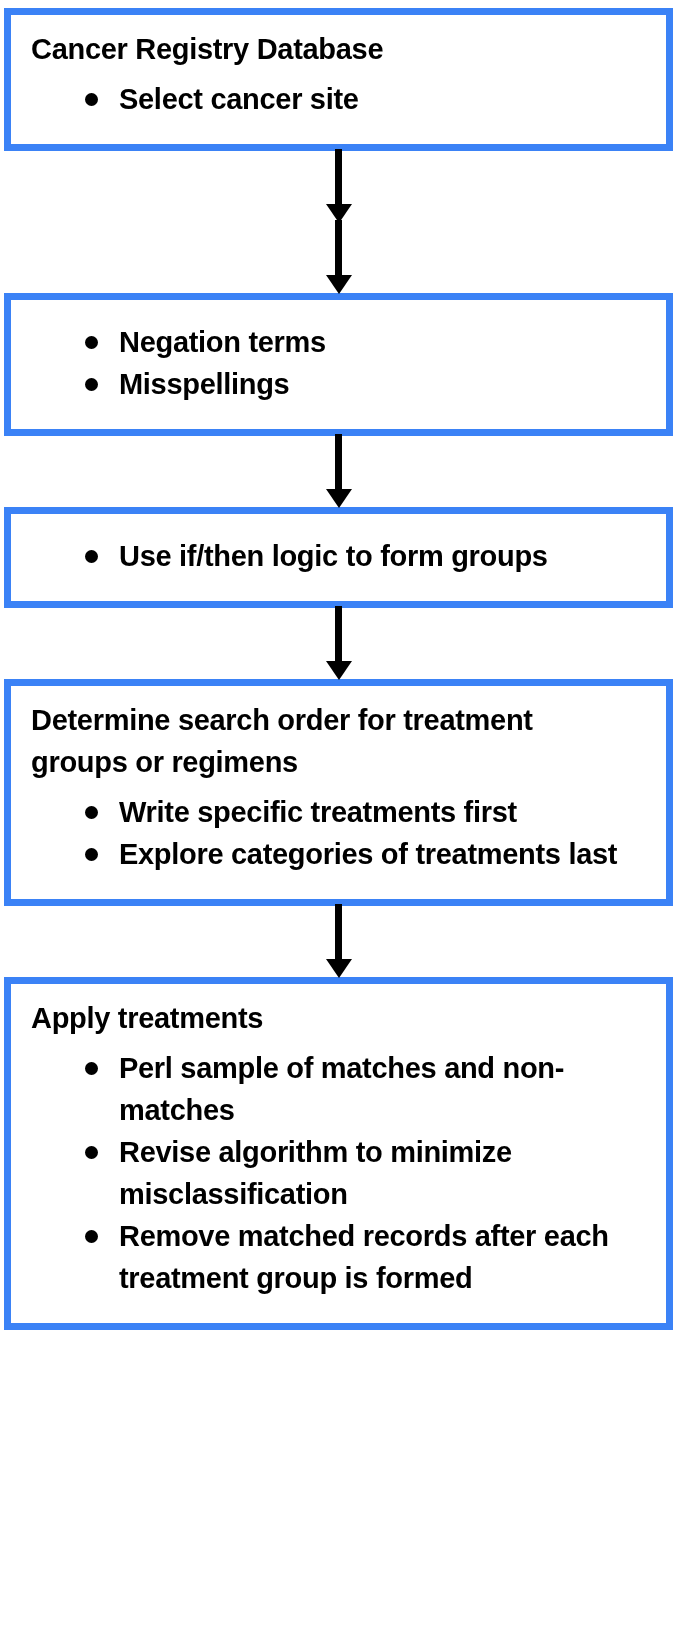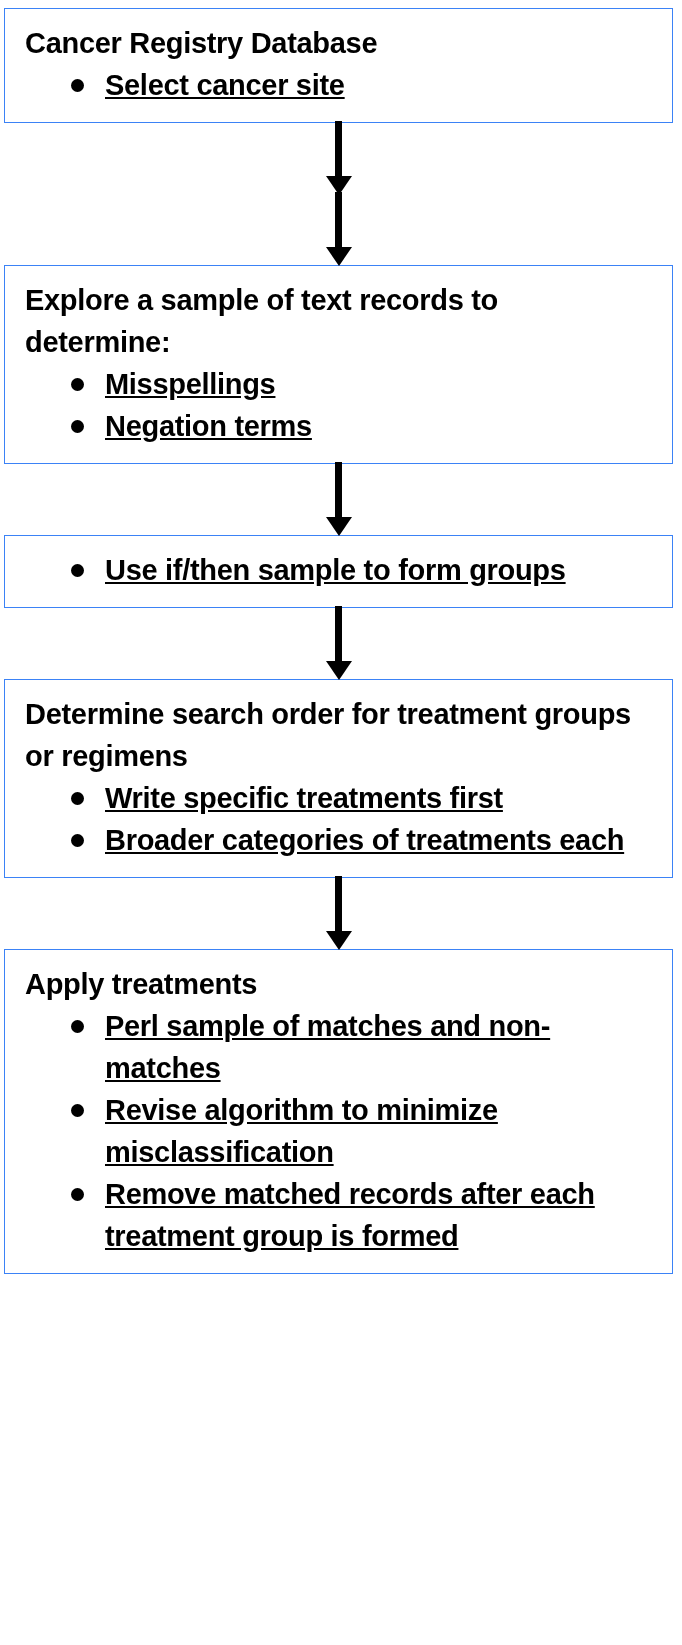--- a/index.html
+++ b/index.html
@@ -16,32 +16,31 @@
     line-height: 42px;
     letter-spacing: -0.3px;
   }
   .flow {
     padding: 8px 0 10px 4px;
     width: 678px;
   }
   .box {
     box-sizing: border-box;
     width: 669px;
-    border: 1px solid #3b82f6;
+    border: 7px solid #3b82f6;
     background: #ffffff;
     padding: 13px 35px 16px 20px;
   }
   .box-title {
     margin: 0;
   }
   ul.bullets {
-    margin: 0;
+    margin: 8px;
     padding: 0 0 0 80px;
     list-style: none;
-    text-decoration: underline;
   }
   ul.bullets li {
     position: relative;
   }
   ul.bullets li::before {
     content: "";
     position: absolute;
     left: -34px;
     top: 15px;
     width: 13px;
@@ -90,48 +89,47 @@
     <span class="arrow-head"></span>
   </div>
 
 
   <div class="arrow">
     <span class="arrow-line"></span>
     <span class="arrow-head"></span>
   </div>
 
   <section class="box">
-    <div class="box-title">Explore a sample of text records to determine:</div>
     <ul class="bullets">
+      <li>Negation terms</li>
       <li>Misspellings</li>
-      <li>Negation terms</li>
     </ul>
   </section>
 
   <div class="arrow">
     <span class="arrow-line"></span>
     <span class="arrow-head"></span>
   </div>
 
   <section class="box">
     <ul class="bullets">
-      <li>Use if/then sample to form groups</li>
+      <li>Use if/then logic to form groups</li>
     </ul>
   </section>
 
   <div class="arrow">
     <span class="arrow-line"></span>
     <span class="arrow-head"></span>
   </div>
 
   <section class="box">
     <div class="box-title">Determine search order for treatment groups or regimens</div>
     <ul class="bullets">
       <li>Write specific treatments first</li>
-      <li>Broader categories of treatments each</li>
+      <li>Explore categories of treatments last</li>
     </ul>
   </section>
 
   <div class="arrow">
     <span class="arrow-line"></span>
     <span class="arrow-head"></span>
   </div>
 
   <section class="box">
     <div class="box-title">Apply treatments</div>

